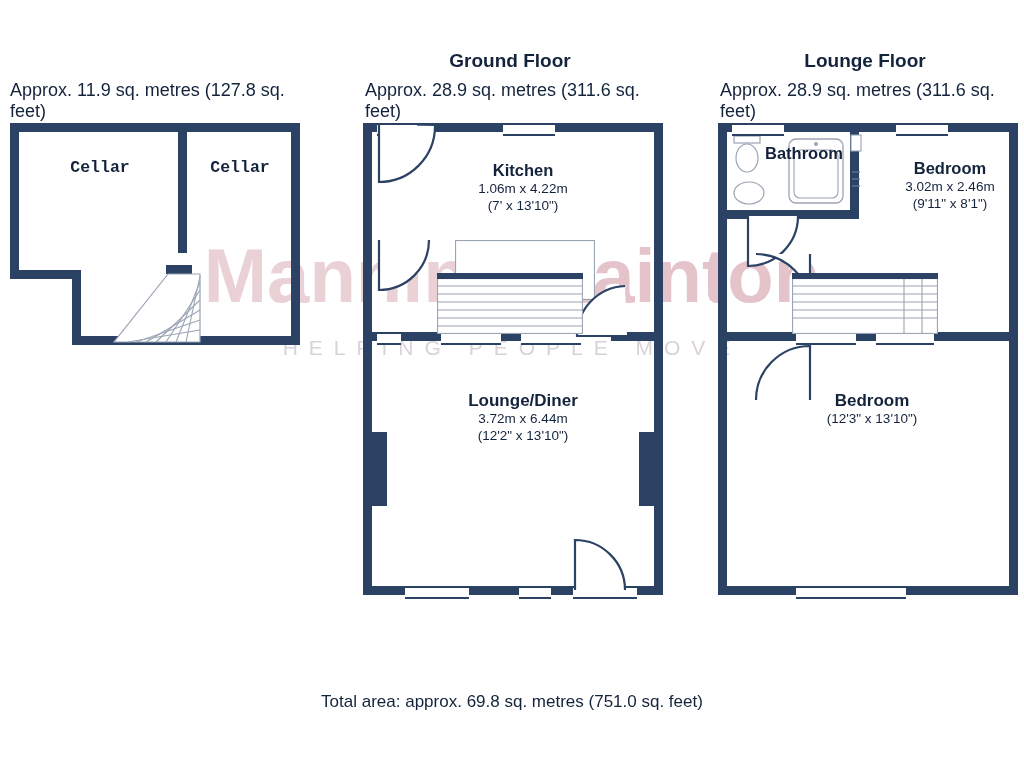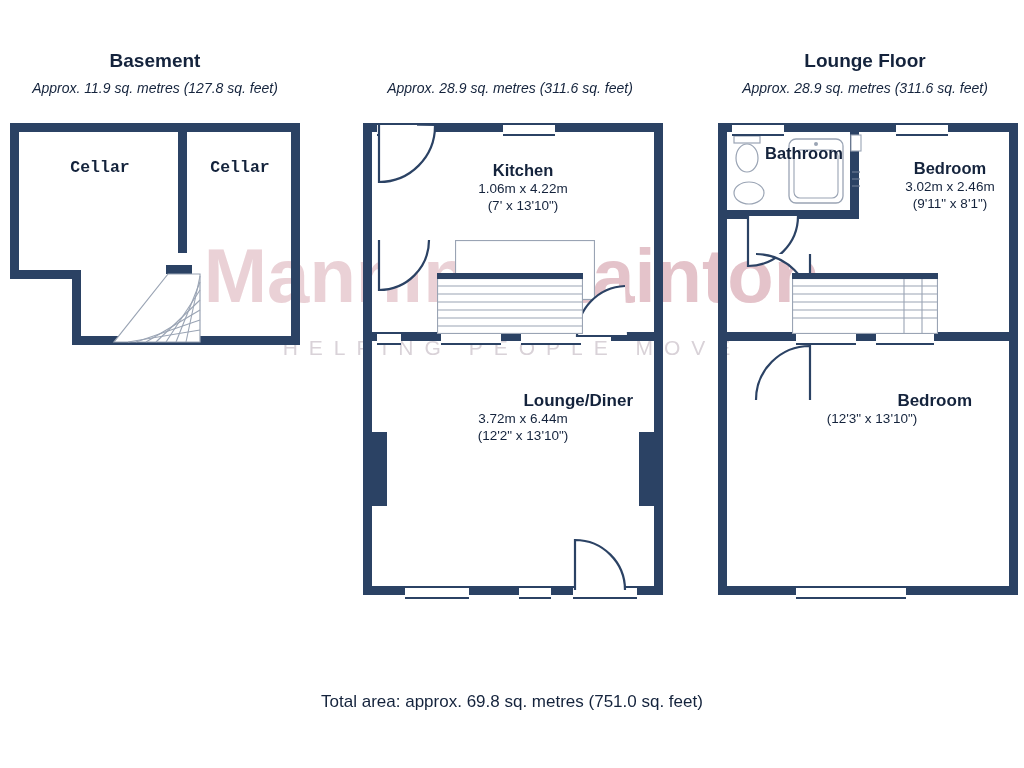--- a/index.html
+++ b/index.html
@@ -50,24 +50,23 @@
   
   .plan-title {
     position: absolute;
     text-align: center;
     font-size: 19px;
     font-weight: bold;
     color: #14233c;
   }
   .plan-sub {
     position: absolute;
-    text-align: center;
-    font-size: 14px;
+    text-align: left;
+    font-size: 18px;
     color: #14233c;
-    font-style: italic;
   }
 
   
   .plan {
     position: absolute;
   }
   .wall {
     position: absolute;
     background: #2b4264;
   }
@@ -91,21 +90,21 @@
   }
   .room-label .rname {
     font-size: 16.5px;
     font-weight: bold;
     display: block;
   }
   .room-label .rdim {
     font-size: 13.5px;
     display: block;
   }
-  .room-label.big .rname { font-size: 17px; text-align: right; }
+  .room-label.big .rname { font-size: 17px; }
 
   
   .door {
     position: absolute;
   }
   .door svg { display: block; }
 
   
   .stairs { position: absolute; }
   .stairs svg { display: block; }
@@ -128,21 +127,20 @@
 </head>
 <body>
 
 <div class="stage">
 
   <div class="watermark">
     <div class="wm-main"><span>Manning</span><span class="wm-accent">Stainton</span></div>
     <div class="wm-sub">HELPING PEOPLE MOVE</div>
   </div>
 
-  <div class="plan-title" style="left:30px; top:50px; width:250px;">Basement</div>
   <div class="plan-sub" style="left:10px; top:80px; width:290px;">Approx. 11.9 sq. metres (127.8 sq. feet)</div>
 
   <div class="plan" style="left:0px; top:110px; width:330px; height:260px;font-family:Liberation Mono, monospace;">
 
     <div class="wall" style="left:10px; top:13px; width:290px; height:9px;"></div>
     <div class="wall" style="left:10px; top:13px; width:9px; height:155px;"></div>
     <div class="wall" style="left:291px; top:13px; width:9px; height:222px;"></div>
 
     <div class="wall" style="left:10px; top:160px; width:70px; height:9px;"></div>
     <div class="wall" style="left:72px; top:160px; width:9px; height:75px;"></div>
@@ -166,20 +164,21 @@
     </div>
 
     <div class="room-label" style="left:30px; top:48px; width:140px;">
       <span class="rname">Cellar</span>
     </div>
     <div class="room-label" style="left:170px; top:48px; width:140px;">
       <span class="rname">Cellar</span>
     </div>
   </div>
 
+  <div class="plan-title" style="left:385px; top:50px; width:250px;">Ground Floor</div>
   <div class="plan-sub" style="left:365px; top:80px; width:290px;">Approx. 28.9 sq. metres (311.6 sq. feet)</div>
 
   <div class="plan" style="left:355px; top:110px; width:330px; height:500px;">
 
     <div class="wall" style="left:8px; top:13px; width:300px; height:9px;"></div>
     <div class="wall" style="left:8px; top:13px; width:9px; height:472px;"></div>
     <div class="wall" style="left:299px; top:13px; width:9px; height:472px;"></div>
     <div class="wall" style="left:8px; top:476px; width:300px; height:9px;"></div>
 
     <div class="win" style="left:22px; top:13px; width:40px; height:9px;"></div>

